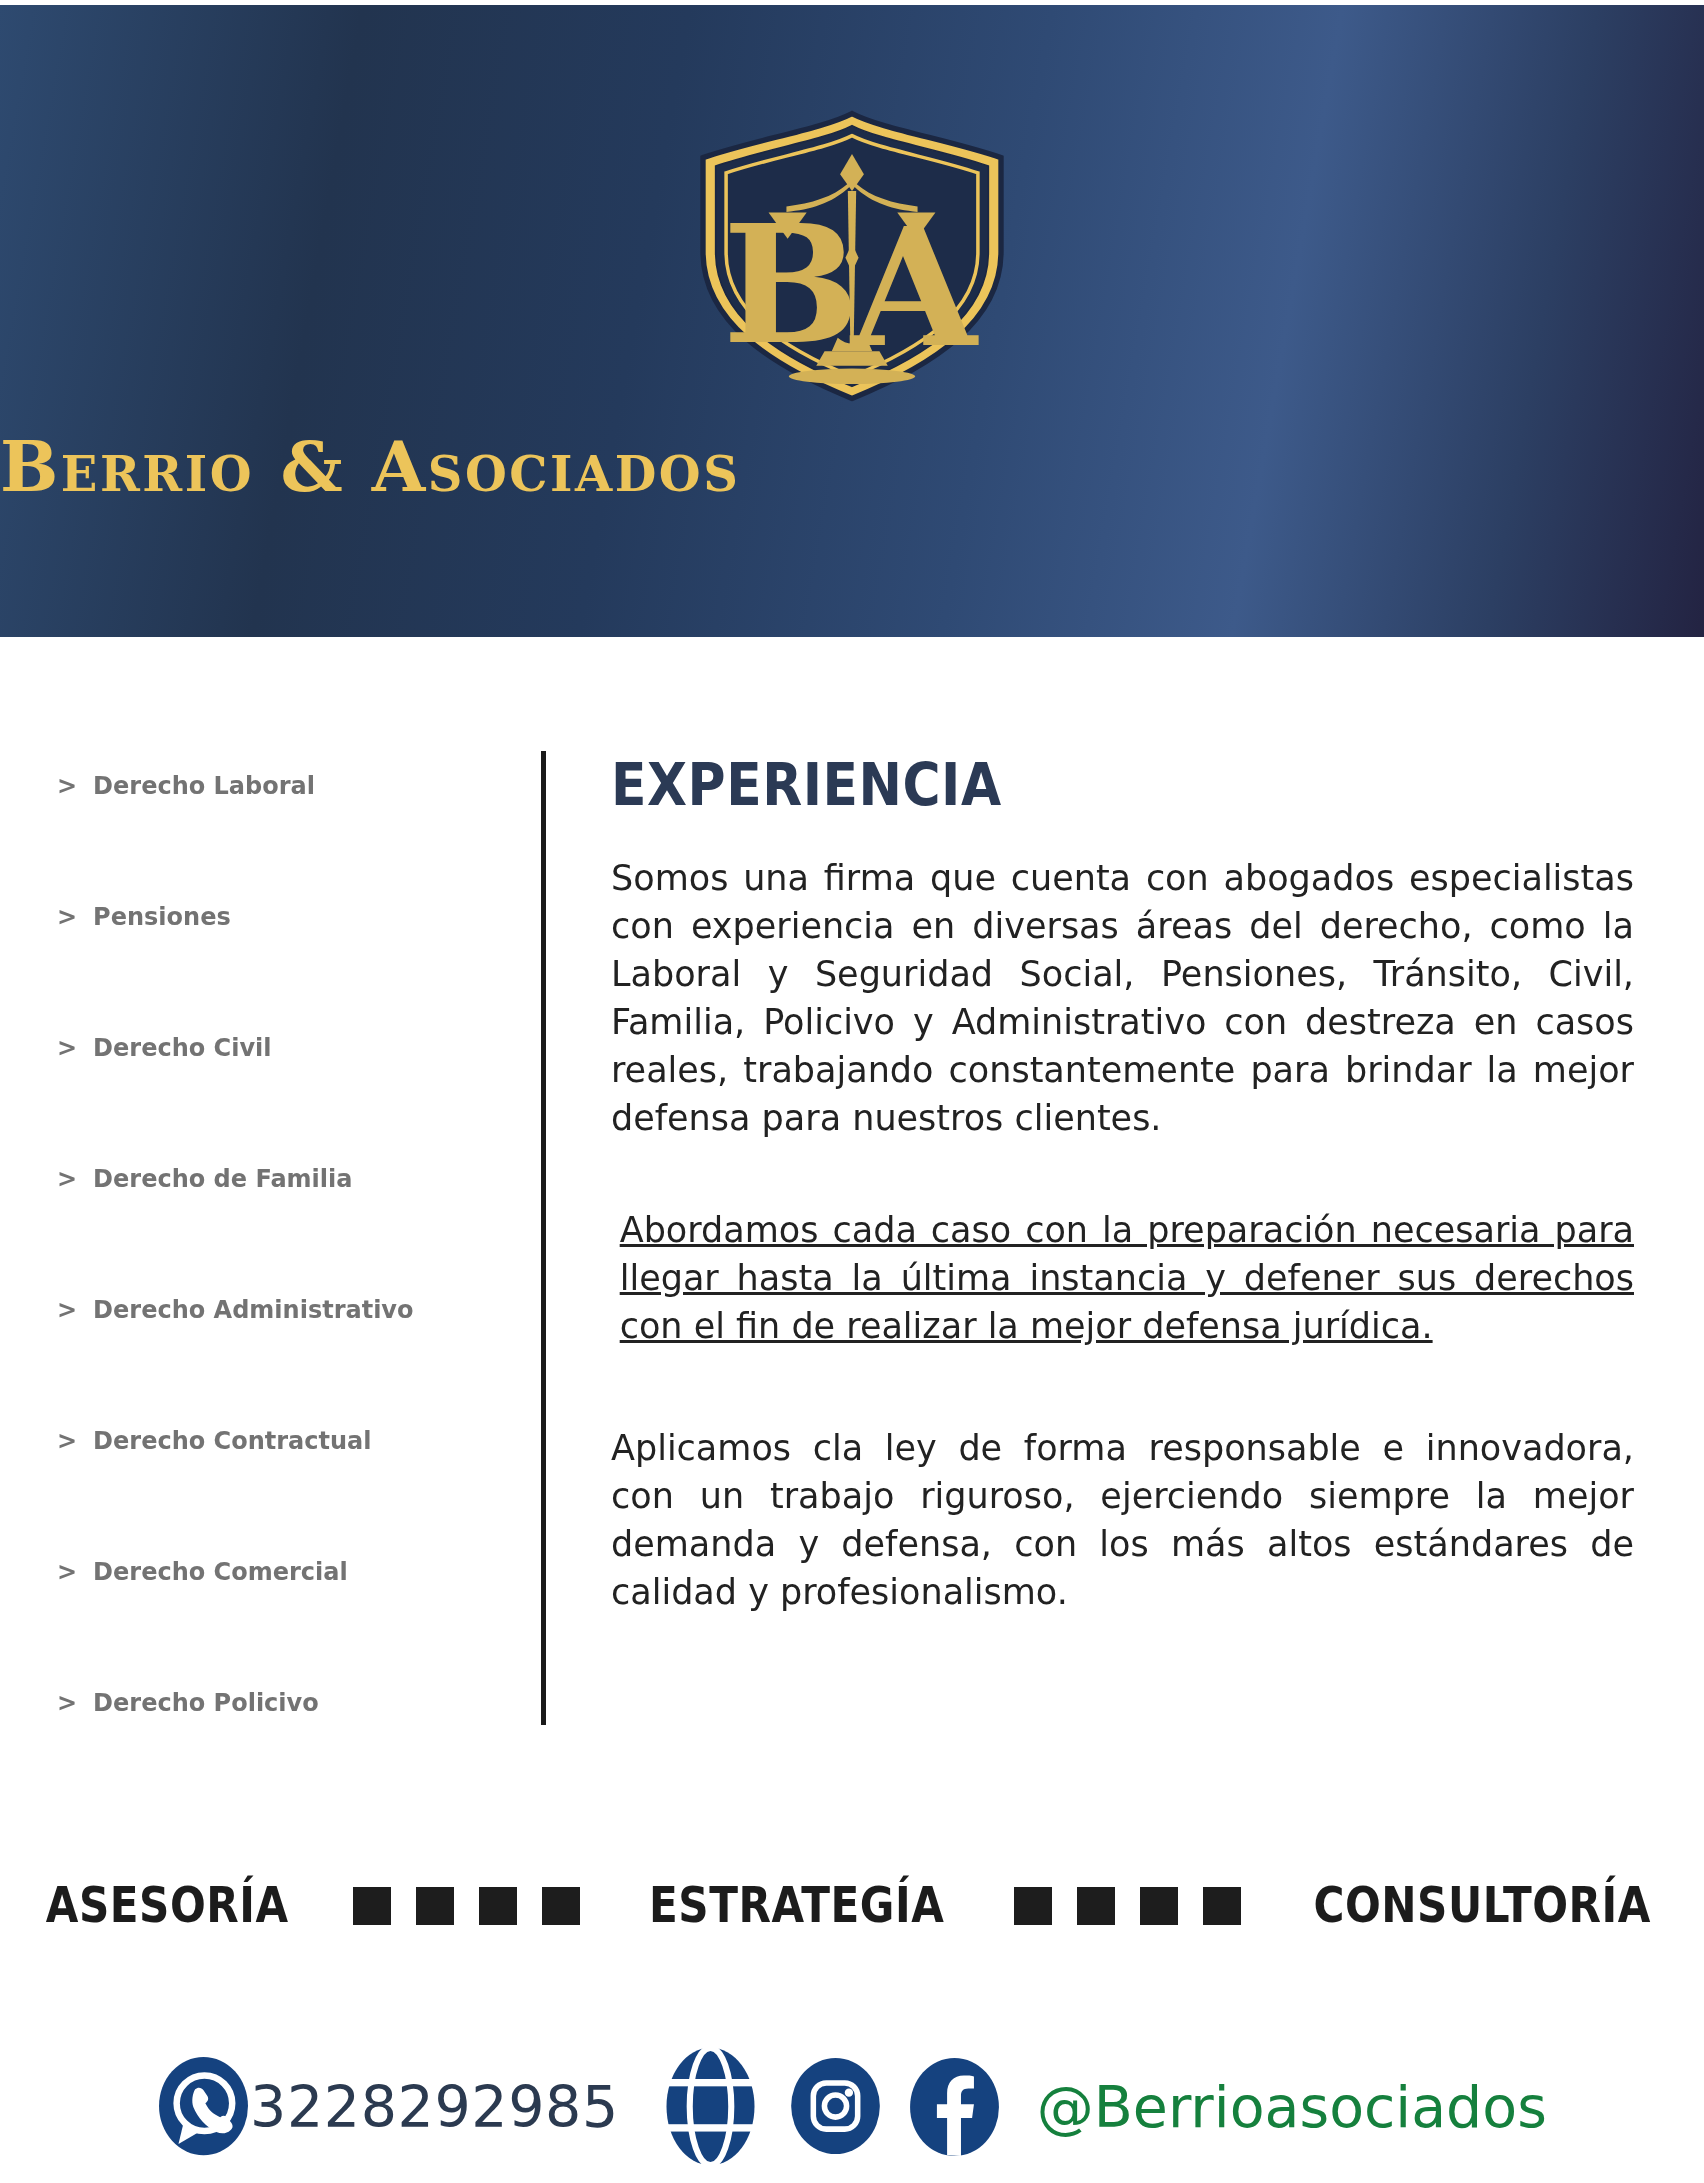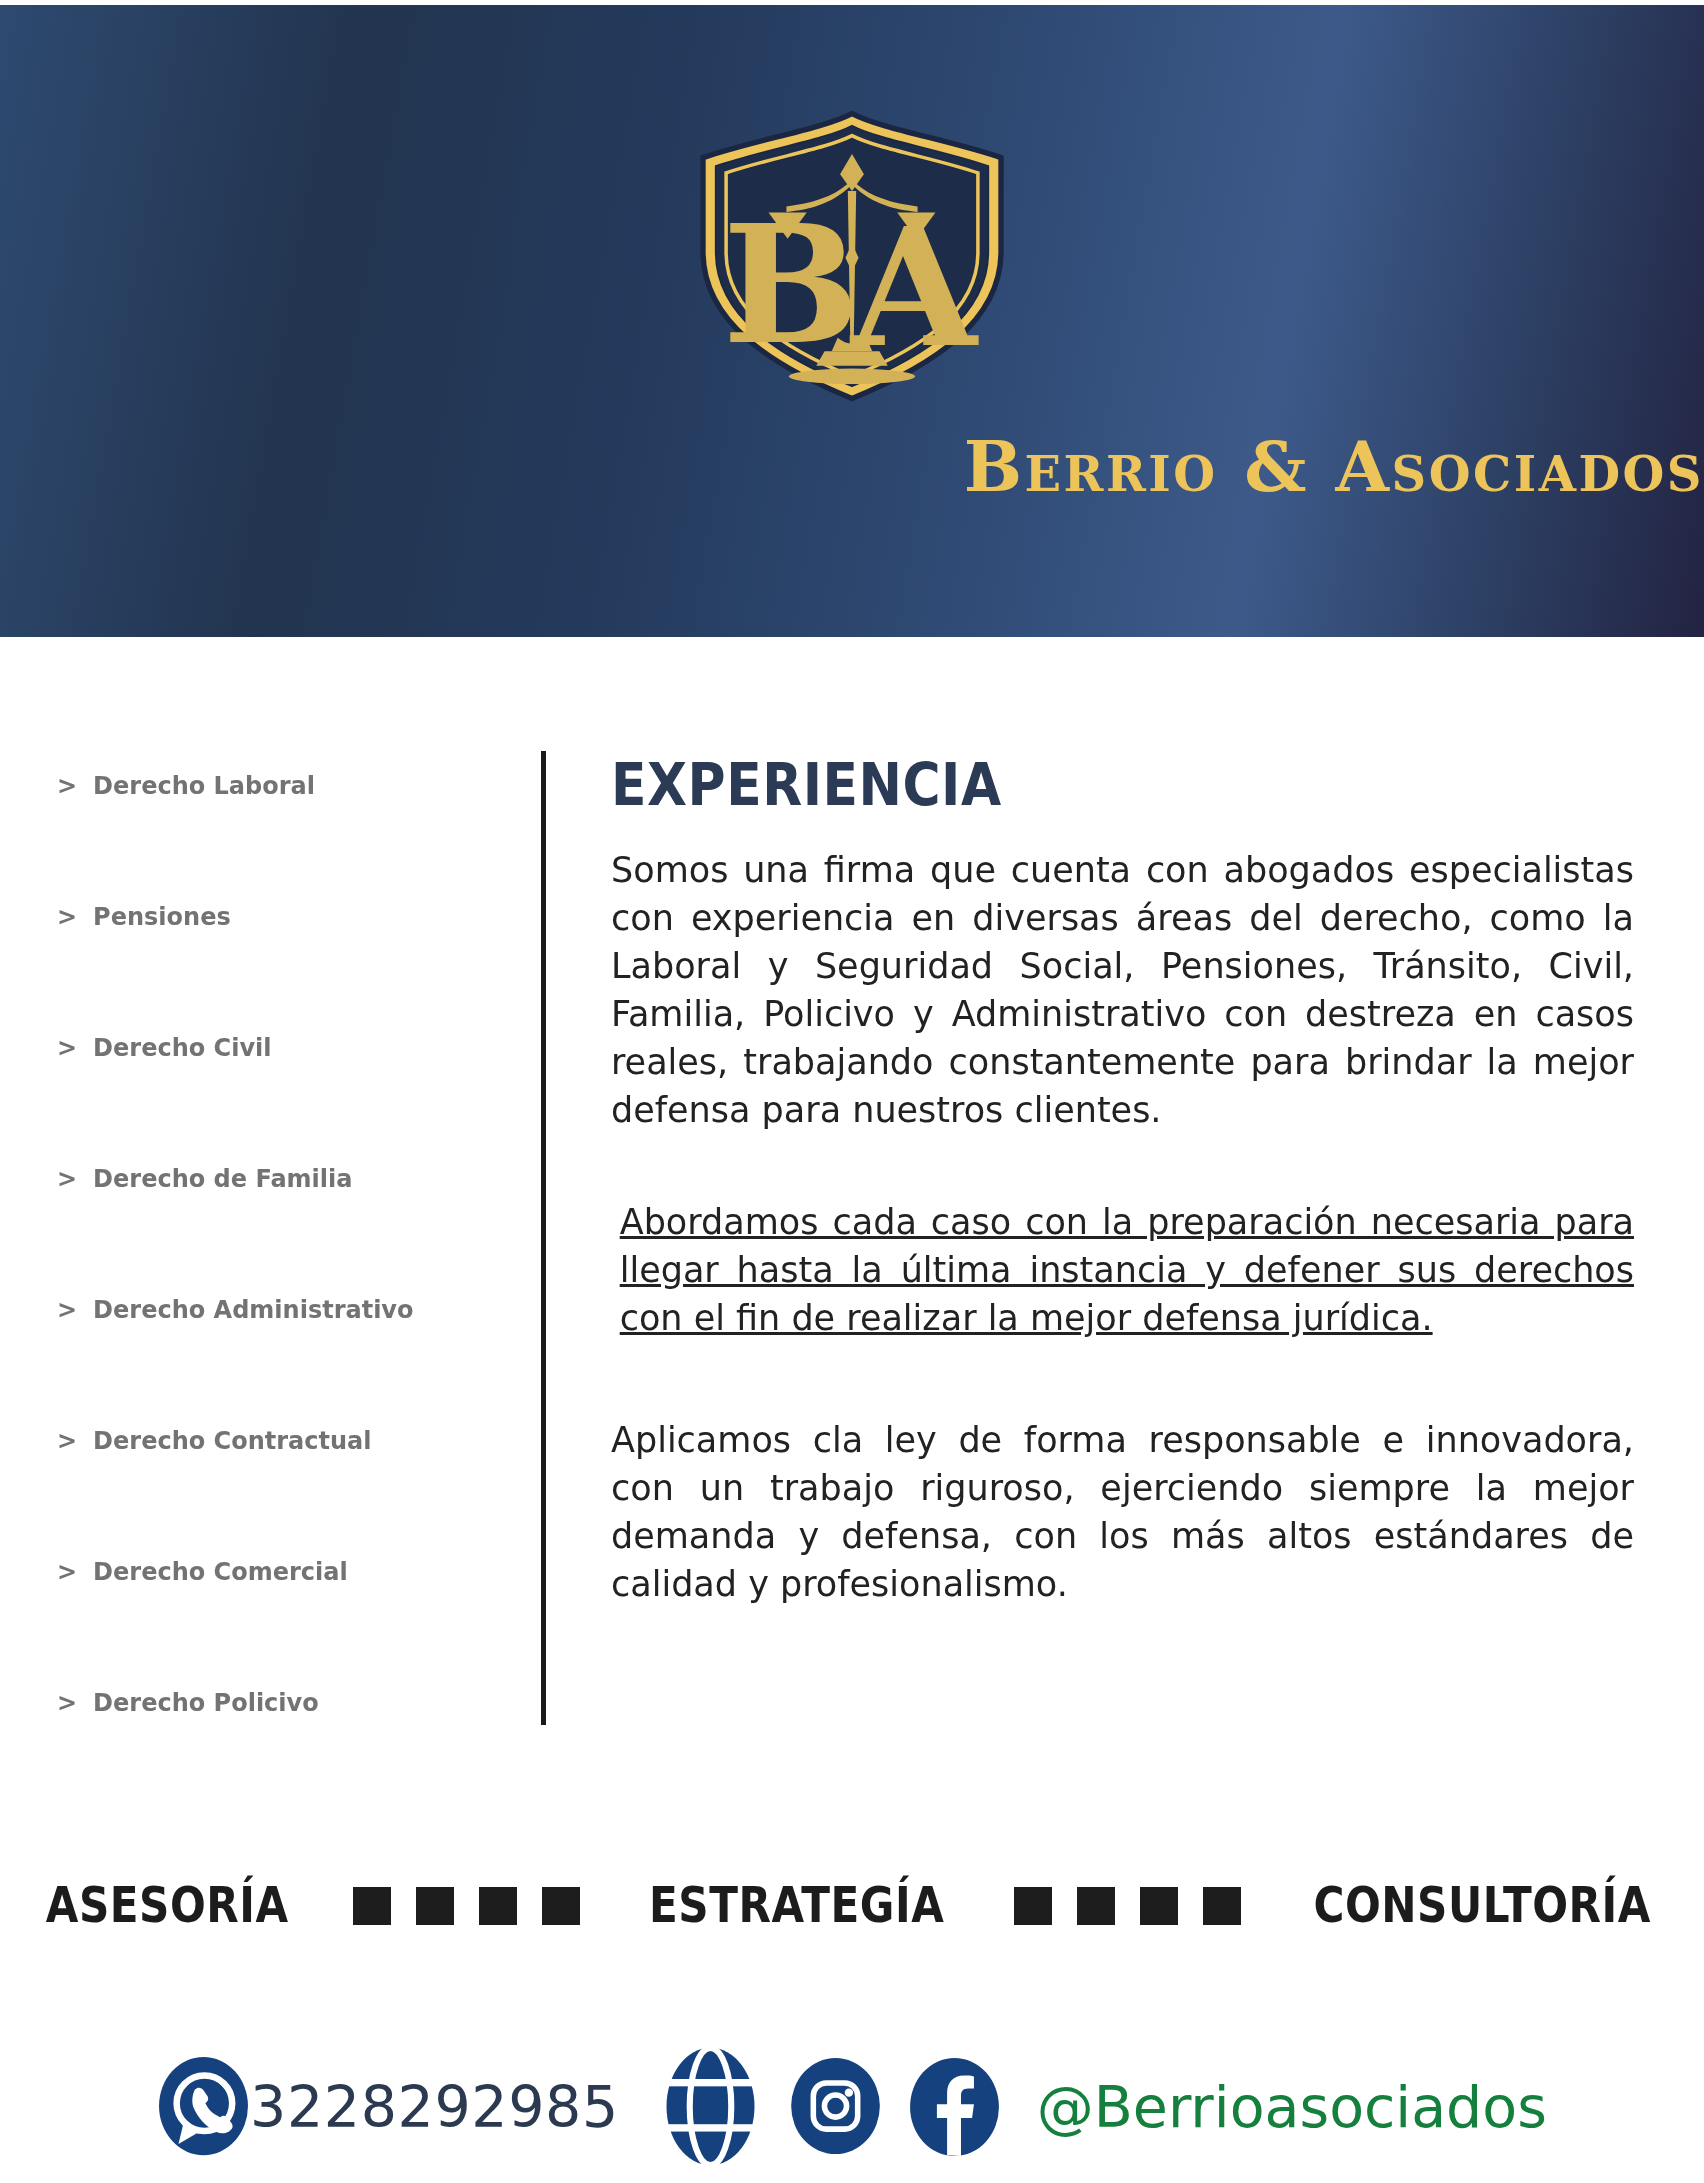--- a/index.html
+++ b/index.html
@@ -16,21 +16,21 @@
     background:linear-gradient(100deg,
       #2e4a70 0%, #22344f 20%, #243a5c 38%,
       #2f4a74 58%, #3d5a8a 74%, #2c3f63 88%, #232342 100%);
   }
   .shield-wrap{
     position:absolute;left:50%;top:99px;transform:translateX(-50%);
     width:349px;height:298px;
   }
   .brand-name{
     position:absolute;left:0;top:427px;width:100%;
-    text-align:right;
+    text-align:left;
     font-family:"DejaVu Serif", serif;
     font-variant:small-caps;
     font-weight:bold;
     font-size:69px;line-height:69px;
     letter-spacing:2.5px;
     color:#ecc45a;
   }
   .brand-sub-row{
     position:absolute;left:0;top:508px;width:100%;
     display:flex;justify-content:center;align-items:center;gap:74px;
@@ -61,21 +61,21 @@
     display:inline-block;
     font-weight:bold;font-size:59px;line-height:68px;
     color:#2b3a55;letter-spacing:0.6px;
     transform:scaleX(0.88);transform-origin:left center;
     white-space:nowrap;
   }
   .exp-p{
     margin:0;text-align:justify;
     font-size:35px;line-height:48px;color:#222222;
   }
-  .exp-p1{margin-top:27px;}
+  .exp-p1{margin-top:35px;}
   .exp-p2{margin-top:64px;padding-left:8.7px;text-decoration:underline;}
   .exp-p3{margin-top:74px;}
   
   .tagline{
     position:absolute;left:0;top:1878px;width:1704px;height:56px;
     display:flex;justify-content:center;align-items:center;gap:45px;
   }
   .tag-word{
     font-weight:bold;font-size:49px;line-height:56px;color:#1c1c1c;
     transform:scaleX(0.86);transform-origin:center;

